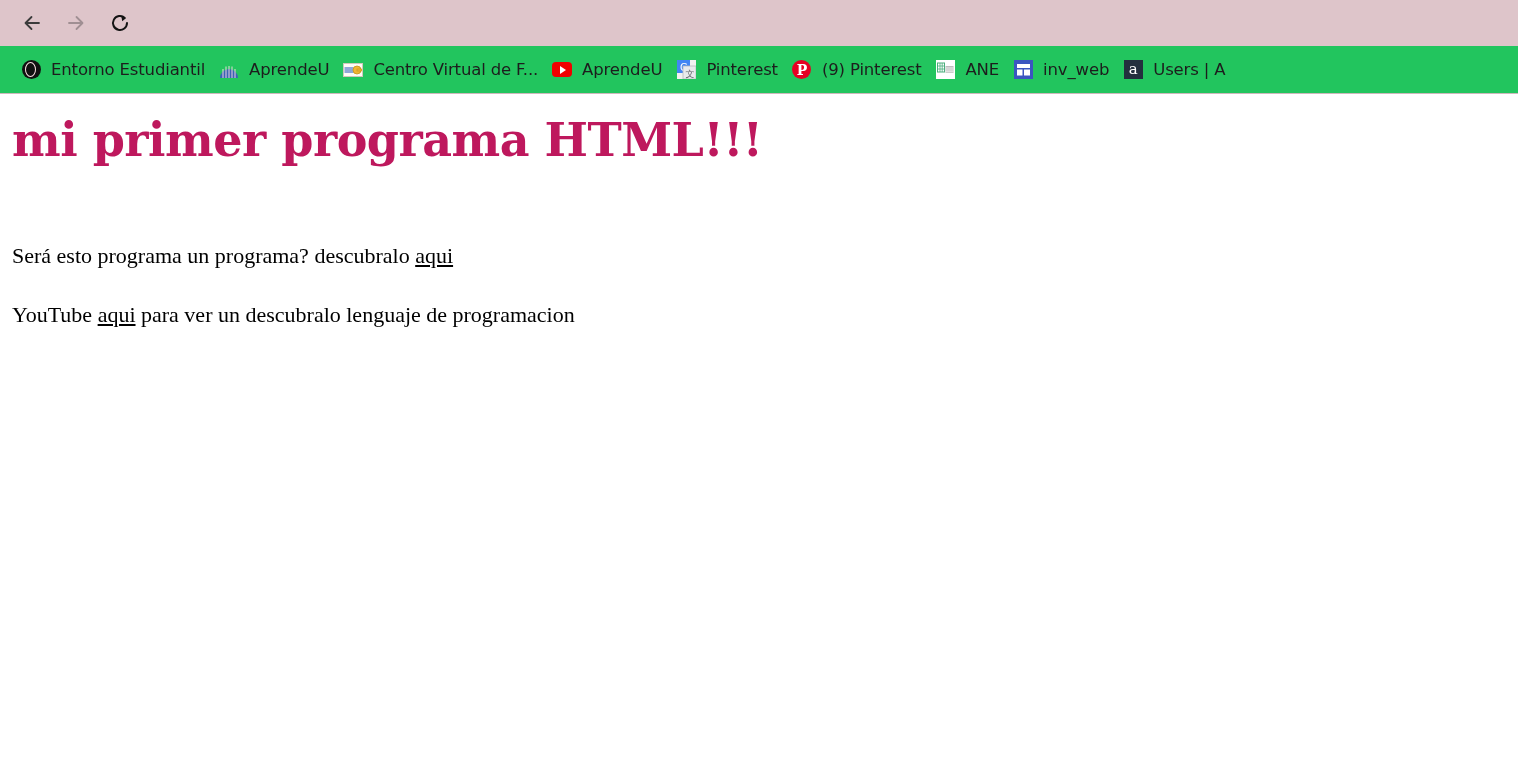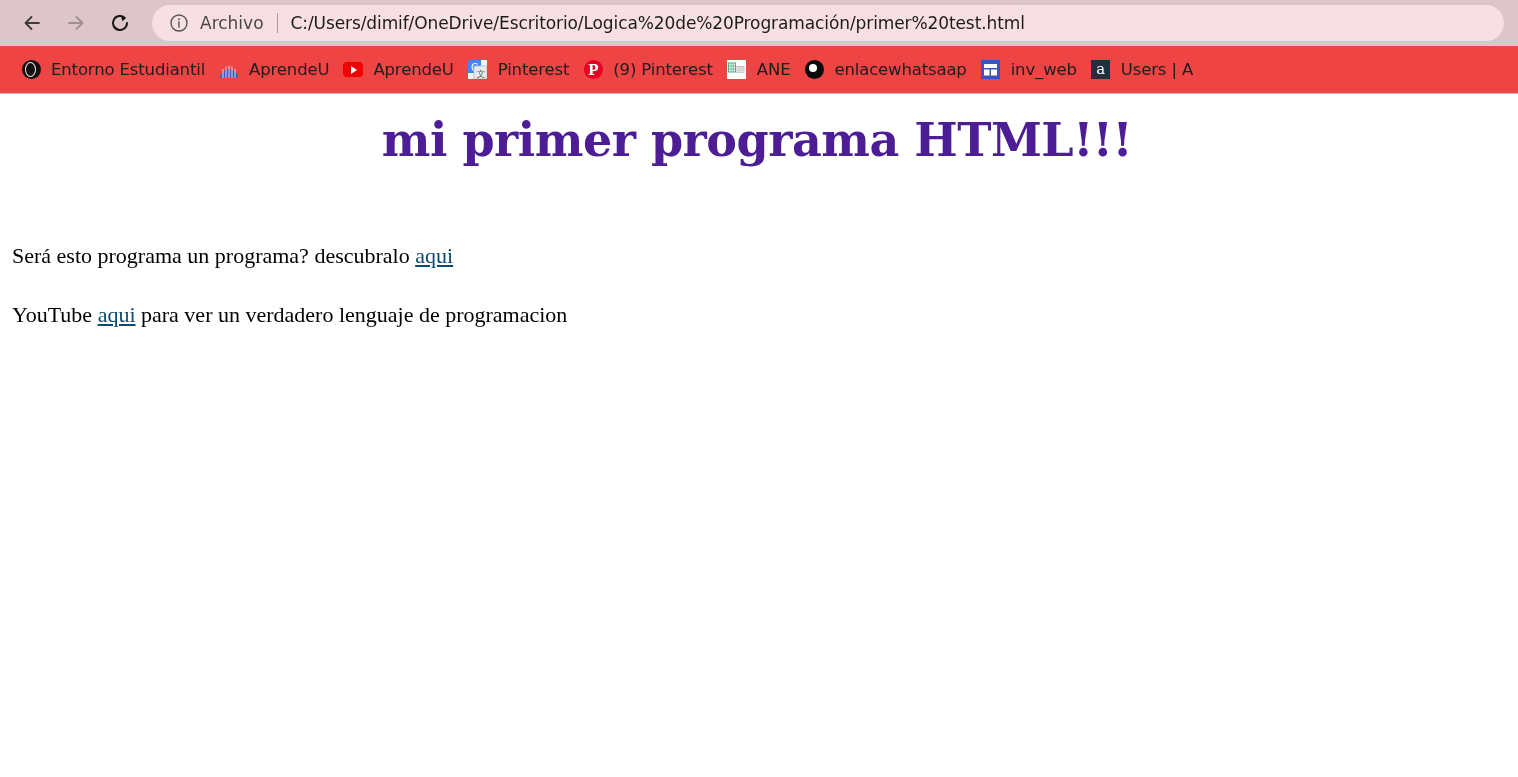--- a/index.html
+++ b/index.html
@@ -92,21 +92,21 @@
     color: #1c1c1c;
     white-space: nowrap;
     overflow: hidden;
     font-family: "DejaVu Sans", sans-serif;
     letter-spacing: -0.1px;
   }
 
   
   .bookmarks {
     height: 48px;
-    background: #ef4444;
+    background: #22c55e;
     display: flex;
     align-items: center;
     flex: 0 0 auto;
     overflow: hidden;
     border-bottom: 1px solid #cdb8bc;
     box-sizing: border-box;
   }
 
   .bookmark {
     display: flex;
@@ -242,38 +242,37 @@
     padding: 0;
     position: relative;
     overflow: hidden;
   }
 
   .page-heading {
     margin: 21px 16px 0 12px;
     font-family: "DejaVu Serif", "Liberation Serif", serif;
     font-weight: bold;
     font-size: 46px;
-    color: #4c1d95;
+    color: #be185d;
     line-height: 1.1;
     letter-spacing: -0.5px;
-    text-align: center;
   }
 
   .page-para {
     margin: 0 0 0 12px;
     font-family: "Liberation Serif", "DejaVu Serif", serif;
     font-size: 22px;
     color: #000000;
     line-height: 1.25;
   }
   .para-1 { margin-top: 76px; }
   .para-2 { margin-top: 32px; }
 
   .page-link {
-    color: #0c4a6e;
+    color: #000000;
   }
 </style>
 </head>
 <body>
 
 <div class="browser">
 
   <div class="toolbar">
 
     <div class="nav-btn">
@@ -294,32 +293,20 @@
 
     <div class="nav-btn">
       <span>
         <svg width="24" height="24" viewBox="0 0 24 24">
           <path d="M19 12 A7 7 0 1 1 16.8 6.9" fill="none" stroke="#141414" stroke-width="2" stroke-linecap="round"></path>
           <path d="M13.2 4.4 L17.6 7.4 L14.2 10.2 Z" fill="#141414"></path>
         </svg>
       </span>
     </div>
 
-    <div class="omnibox">
-      <span class="info-icon">
-        <svg width="20" height="20" viewBox="0 0 20 20">
-          <circle cx="10" cy="10" r="8" fill="none" stroke="#565656" stroke-width="1.4"></circle>
-          <circle cx="10" cy="6.2" r="0.95" fill="#565656"></circle>
-          <path d="M10 8.8 V14.2" stroke="#565656" stroke-width="1.4" stroke-linecap="round"></path>
-        </svg>
-      </span>
-      <span class="scheme-label">Archivo</span>
-      <span class="omni-sep"></span>
-      <span class="url-text">C:/Users/dimif/OneDrive/Escritorio/Logica%20de%20Programación/primer%20test.html</span>
-    </div>
   </div>
 
   <div class="bookmarks">
 
     <div class="bookmark">
       <span class="bm-icon">
           <span class="ico-globe"></span>
         </span>
       <span class="bm-label">Entorno Estudiantil</span>
     </div>
@@ -327,20 +314,32 @@
     <div class="bookmark">
       <span class="bm-icon">
         <svg class="ico-fan" viewBox="0 0 20 18">
           <path d="M1 17 A9 9 0 0 1 19 17 Z" fill="#3b63b5"></path>
           <path d="M4 17 V8 M7 17 V5.5 M10 17 V5 M13 17 V5.5 M16 17 V8" stroke="#fce0e4" stroke-width="0.9"></path>
         </svg>
       </span>
       <span class="bm-label">AprendeU</span>
     </div>
 
+    <div class="bookmark">
+      <span class="bm-icon">
+        <span class="ico-key">
+          <svg width="18" height="12" viewBox="0 0 18 12">
+            <rect x="0.5" y="3" width="9" height="6" fill="#8fa8d8"></rect>
+            <circle cx="13" cy="6" r="4" fill="#f2b632" stroke="#c8901a" stroke-width="0.8"></circle>
+            <rect x="13" y="5" width="5" height="2" fill="#f2b632" stroke="#c8901a" stroke-width="0.6"></rect>
+          </svg>
+        </span>
+      </span>
+      <span class="bm-label">Centro Virtual de F...</span>
+    </div>
 
     <div class="bookmark">
       <span class="bm-icon">
           <span class="ico-yt"></span>
         </span>
       <span class="bm-label">AprendeU</span>
     </div>
 
     <div class="bookmark">
       <span class="bm-icon">
@@ -370,26 +369,20 @@
             <rect x="1.5" y="3" width="7" height="9" fill="none" stroke="#4caf7d" stroke-width="1"></rect>
             <path d="M1.5 6 H8.5 M1.5 9 H8.5 M4 3 V12 M6.2 3 V12" stroke="#4caf7d" stroke-width="0.8"></path>
             <rect x="9.5" y="6" width="8" height="7" fill="#bdbdbd"></rect>
             <path d="M9.5 8 H17.5 M9.5 10 H17.5 M9.5 11.8 H17.5" stroke="#ffffff" stroke-width="0.8"></path>
           </svg>
         </span>
       </span>
       <span class="bm-label">ANE</span>
     </div>
 
-    <div class="bookmark">
-      <span class="bm-icon">
-          <span class="ico-wa"></span>
-        </span>
-      <span class="bm-label">enlacewhatsaap</span>
-    </div>
 
     <div class="bookmark">
       <span class="bm-icon">
         <span class="ico-inv">
           <svg width="19" height="19" viewBox="0 0 19 19">
             <rect x="3" y="4" width="13" height="4" fill="#ffffff"></rect>
             <rect x="3" y="9.5" width="5.5" height="6" fill="#ffffff"></rect>
             <rect x="10" y="9.5" width="6" height="6" fill="#ffffff"></rect>
           </svg>
         </span>
@@ -407,17 +400,17 @@
 
   <div class="page">
 
     <h1 class="page-heading">mi primer programa HTML!!!</h1>
 
     <p class="para-1 page-para">
       <span>Será esto programa un programa? descubralo </span><a class="page-link" href="#">aqui</a><span></span>
     </p>
 
     <p class="para-2 page-para">
-      <span>YouTube </span><a class="page-link" href="#">aqui</a><span> para ver un verdadero lenguaje de programacion</span>
+      <span>YouTube </span><a class="page-link" href="#">aqui</a><span> para ver un descubralo lenguaje de programacion</span>
     </p>
 
   </div>
 </div>
 
 </body></html>

